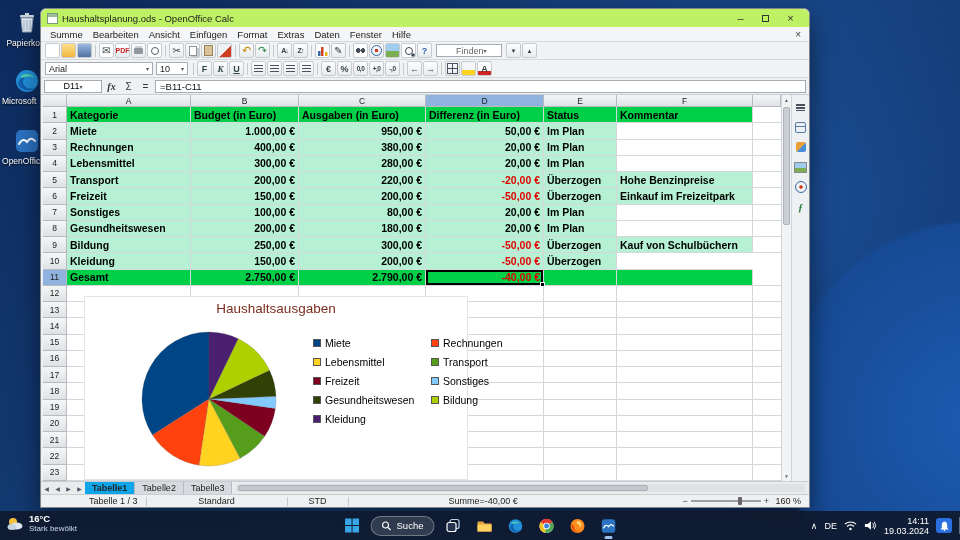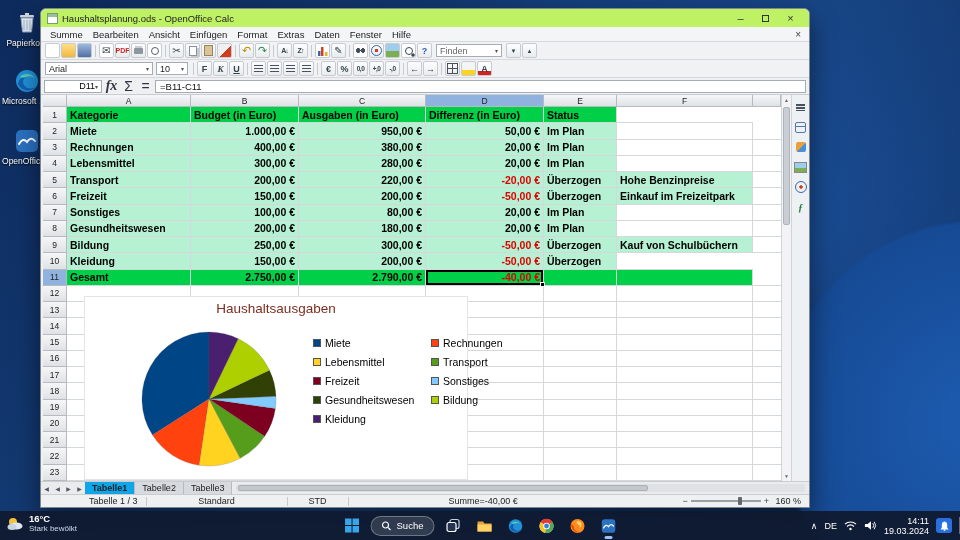--- a/index.html
+++ b/index.html
@@ -27,21 +27,21 @@
   .menuitems{display:flex}
   .menu-item{padding:0 5px;white-space:nowrap}
   .menuclose{margin-left:auto;font-size:10px;color:#444;padding:0 4px}
   .toolbar{height:18px;display:flex;align-items:center;background:#f0f2f4;border-bottom:1px solid #d6d9dc;padding:0 4px;gap:1px}
   .iconhost{display:contents}
   .tbsep{width:1px;height:12px;background:#c6cace;margin:0 2px;flex:0 0 auto}
   .tbicon{position:relative;width:15px;height:15px;border:1px solid #c6cbd0;border-radius:2px;
     background:linear-gradient(#fcfdfe,#e9ecef);display:inline-flex;align-items:center;justify-content:center;
     font-size:9px;font-weight:700;color:#344;flex:0 0 auto;overflow:hidden}
   .findbox{width:66px;height:13px;background:#fff;border:1px solid #a6acb3;font-size:9px;color:#666;
-    display:inline-flex;align-items:center;justify-content:space-between;padding:0 3px;margin:0 3px}
+    display:inline-flex;align-items:center;justify-content:space-between;padding:0 19px;margin:0 3px}
   .dd{font-size:6px;color:#555}
   .combo{height:13px;background:#fff;border:1px solid #a6acb3;font-size:9px;color:#222;
     display:inline-flex;align-items:center;justify-content:space-between;padding:0 3px;margin-right:2px}
   .fontname{width:108px}.fontsize{width:32px}
   
   .icon-new-document{background:#fff}
   .icon-open{background:linear-gradient(#ffe08a,#f0b73e)}
   .icon-save{background:linear-gradient(#9db9e0,#50709f)}
   .icon-email{background:#fff}.icon-email::after{content:"✉";font-size:10px;font-weight:400}
   .icon-export-pdf{color:#c22;font-size:7px}
@@ -80,22 +80,22 @@
   .icon-align-left::after,.icon-align-center::after,.icon-align-right::after,.icon-align-justify::after{
     content:"";width:9px;height:8px;background:repeating-linear-gradient(to bottom,#49525c 0 1.3px,transparent 1.3px 3px)}
   .icon-standard-format,.icon-add-decimal,.icon-delete-decimal{font-size:6.5px;letter-spacing:-.5px}
   .icon-decrease-indent,.icon-increase-indent{font-weight:400}
   .icon-borders::after{content:"";width:9px;height:9px;border:1px solid #49525c;
     background:linear-gradient(#49525c,#49525c) center/9px 1px no-repeat,linear-gradient(#49525c,#49525c) center/1px 9px no-repeat}
   .icon-background-color{background:linear-gradient(#f4f5f6 62%,#ffd320 62%)}
   .icon-font-color{background:linear-gradient(#fdfdfe 68%,#d22222 68%);font-weight:800}
   
   .formulabar{height:17px;display:flex;align-items:center;background:#eef0f2;border-bottom:1px solid #c9ccd0;padding:0 3px;gap:2px}
-  .namebox{width:58px;height:13px;background:#fff;border:1px solid #a6acb3;font-size:9px;display:inline-flex;align-items:center;justify-content:flex-end;padding:0 3px}
-  .fxbtn{width:15px;height:13px;display:inline-flex;align-items:center;justify-content:center;font-size:14px;color:#334;border:1px solid transparent}
+  .namebox{width:58px;height:13px;background:#fff;border:1px solid #a6acb3;font-size:9px;display:inline-flex;align-items:center;justify-content:center;padding:0 3px}
+  .fxbtn{width:15px;height:13px;display:inline-flex;align-items:center;justify-content:center;font-size:10px;color:#334;border:1px solid transparent}
   .fxbtn.it{font-style:italic;font-family:"Liberation Serif","DejaVu Serif",serif;font-weight:700}
   .formulainput{flex:1;height:13px;background:#fff;border:1px solid #a6acb3;font-size:9.5px;display:flex;align-items:center;padding:0 4px;color:#111}
   
   .sheetarea{position:absolute;left:2px;top:86px;width:738px;height:386px;background:#fff;overflow:hidden}
   .cols{display:grid;grid-template-columns:24px 124px 108px 127px 118px 73px 136px minmax(0,1fr)}
   .ghead{height:12px}
   .grow{height:16.25px}
   .chead,.rowhdr{background:linear-gradient(#f5f6f7,#dfe2e5);border-right:1px solid #b7bbbf;border-bottom:1px solid #b7bbbf;
     font-size:8.5px;color:#222;display:flex;align-items:center;justify-content:center;overflow:hidden}
   .chead.hl,.rowhdr.hl{background:#8fb3de}
@@ -262,20 +262,21 @@
         <div class="chead"></div>
       </div>
     <div>
         <div class="cols grow">
           <div class="rowhdr">1</div>
           <div class="cell green">Kategorie</div>
           <div class="cell green">Budget (in Euro)</div>
           <div class="cell green">Ausgaben (in Euro)</div>
           <div class="cell green">Differenz (in Euro)</div>
           <div class="cell green">Status</div>
+          <div class="cell green">Kommentar</div>
           <div class="cell fillc"></div>
         </div>
         <div class="cols grow">
           <div class="rowhdr">2</div>
           <div class="cell mint">Miete</div>
           <div class="cell mint num">1.000,00 €</div>
           <div class="cell mint num">950,00 €</div>
           <div class="cell mint num">50,00 €</div>
           <div class="cell mint">Im Plan</div>
           <div class="cell"></div>

